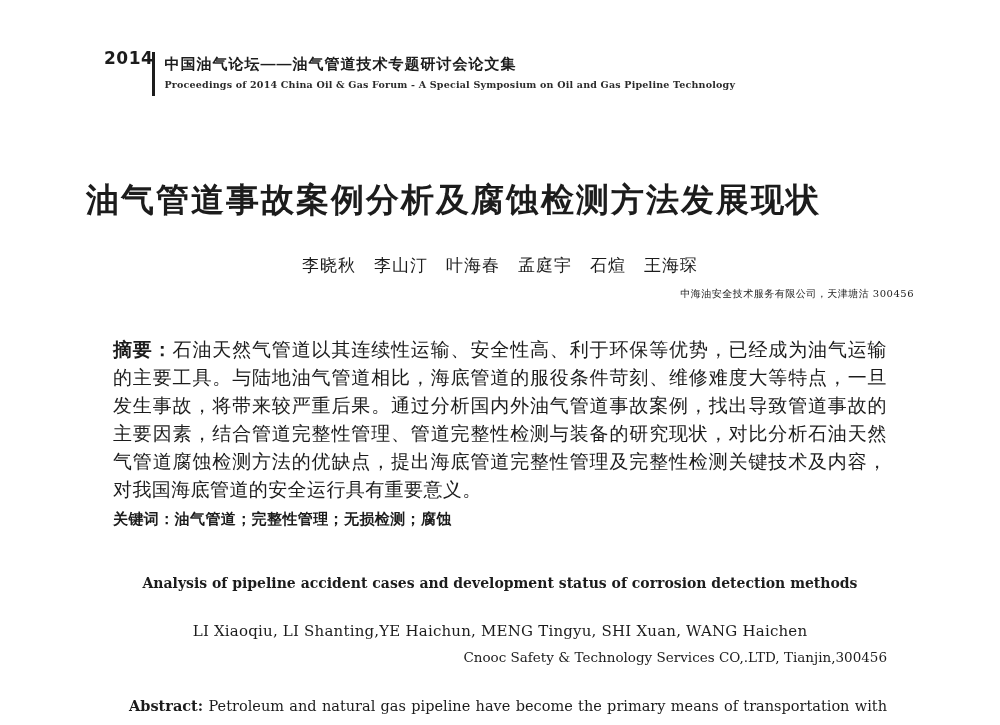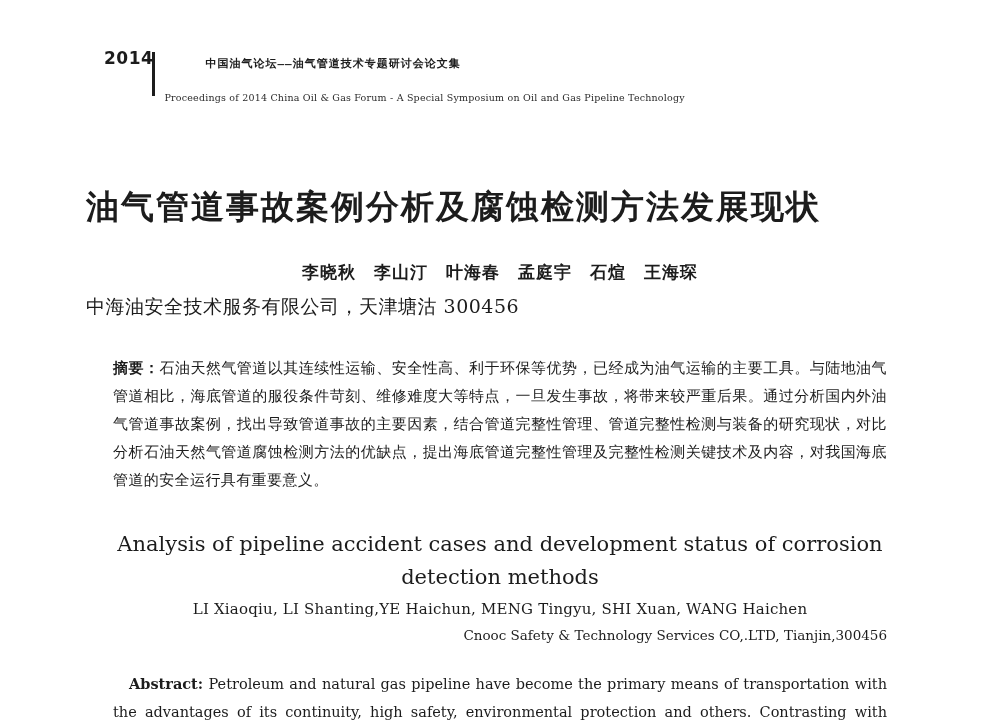--- a/index.html
+++ b/index.html
@@ -31,84 +31,84 @@
   }
   .header-divider {
     width: 2.5px;
     background: #1c1c1c;
     height: 44px;
     margin: 0 10px 0 4px;
     flex: 0 0 auto;
   }
   .header-text { padding-top: 2px; }
   .header-cn {
-    font-family: Liberation Mono, monospace;
+    font-family: Liberation Sans, sans-serif;
     font-weight: bold;
-    font-size: 11px;
+    font-size: 15px;
     letter-spacing: 1px;
     line-height: 20px;
-    margin-left: 41px;
   }
   .header-en {
     font-size: 9.5px;
     letter-spacing: 0.2px;
-    margin-top: 18px;
+    margin-top: 5px;
     color: #2a2a2a;
+    font-weight: bold;
   }
 
   
   .title-cn {
     margin-top: 84px;
     text-align: left;
     font-size: 33px;
     font-weight: bold;
     letter-spacing: 2px;
     line-height: 40px;
   }
   .authors-cn {
     margin-top: 34px;
     text-align: center;
     font-size: 17px;
-    font-weight: bold;
+    font-weight: normal;
     letter-spacing: 1px;
   }
   .affiliation-cn {
     margin-top: 10px;
-    text-align: left;
-    font-size: 19px;
+    text-align: right;
+    font-size: 10px;
     letter-spacing: 0.5px;
   }
 
   .body-text { margin: 34px 27px 0 27px; }
 
   .abstract-cn {
-    font-size: 15px;
+    font-size: 19px;
     line-height: 28px;
     text-align: justify;
     letter-spacing: 0.4px;
   }
   .abstract-cn .label, .keywords-cn .label { font-weight: bold; }
   .keywords-cn {
     font-size: 15px;
     line-height: 28px;
     font-weight: bold;
     letter-spacing: 0.4px;
   }
 
   
   .title-en {
     margin: 34px auto 0 auto;
     max-width: 840px;
     text-align: center;
-    font-size: 21px;
-    font-weight: normal;
+    font-size: 14px;
+    font-weight: bold;
     line-height: 33px;
   }
   .authors-en {
-    margin-top: 6px;
+    margin-top: 22px;
     text-align: center;
     font-size: 15px;
     letter-spacing: 0.2px;
   }
   .affiliation-en {
     margin-top: 9px;
     text-align: right;
     font-size: 13.5px;
   }
   .abstract-en {
@@ -144,20 +144,23 @@
     <h1 class="title-cn" style="margin-bottom:0;">油气管道事故案例分析及腐蚀检测方法发展现状</h1>
     <div class="authors-cn">李晓秋　李山汀　叶海春　孟庭宇　石煊　王海琛</div>
     <div class="affiliation-cn">中海油安全技术服务有限公司，天津塘沽 300456</div>
 
     <div class="body-text">
 
       <p class="abstract-cn" style="margin:0;">
         <span class="label">摘要：</span><span>石油天然气管道以其连续性运输、安全性高、利于环保等优势，已经成为油气运输的主要工具。与陆地油气管道相比，海底管道的服役条件苛刻、维修难度大等特点，一旦发生事故，将带来较严重后果。通过分析国内外油气管道事故案例，找出导致管道事故的主要因素，结合管道完整性管理、管道完整性检测与装备的研究现状，对比分析石油天然气管道腐蚀检测方法的优缺点，提出海底管道完整性管理及完整性检测关键技术及内容，对我国海底管道的安全运行具有重要意义。</span>
       </p>
 
+      <p class="keywords-cn" style="margin:2px 0 0 0;">
+        <span class="label">关键词：</span><span>油气管道；完整性管理；无损检测；腐蚀</span>
+      </p>
 
       <h2 class="title-en" style="margin-bottom:0;">Analysis of pipeline accident cases and development status of corrosion detection methods</h2>
       <div class="authors-en">LI Xiaoqiu, LI Shanting,YE Haichun, MENG Tingyu, SHI Xuan, WANG Haichen</div>
       <div class="affiliation-en">Cnooc Safety &amp; Technology Services CO,.LTD, Tianjin,300456</div>
 
       <p class="abstract-en" style="margin-bottom:0;">
         <span class="label">Abstract:</span>
         <span>Petroleum and natural gas pipeline have become the primary means of transportation with the advantages of its continuity, high safety, environmental protection and others. Contrasting with buried pipeline, because of bad service condition and difficulty to repair, once subsea pipeline accident occurred, which bring serious consequence. In this paper,</span>
       </p>
     </div>

